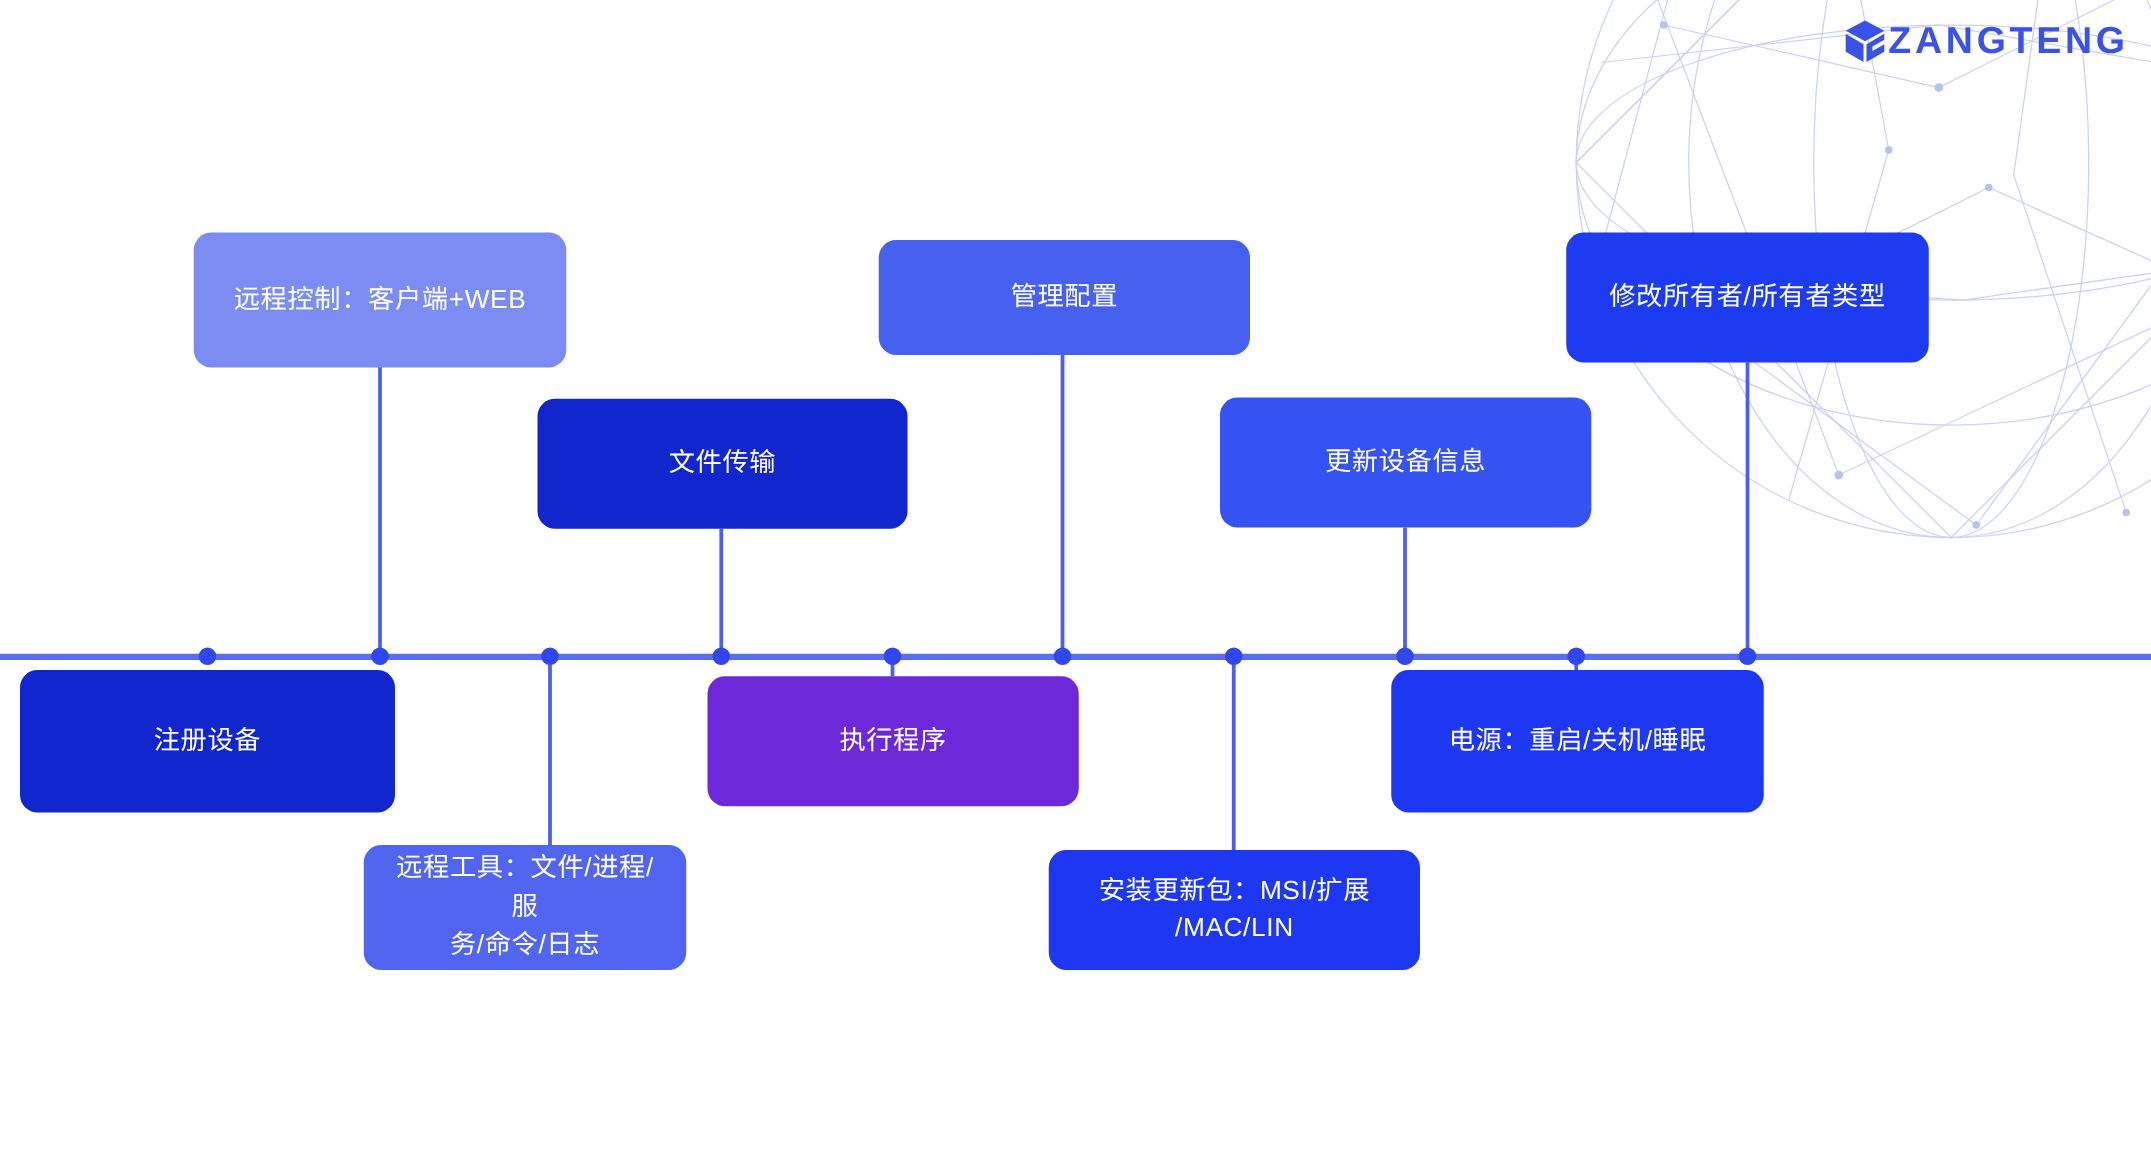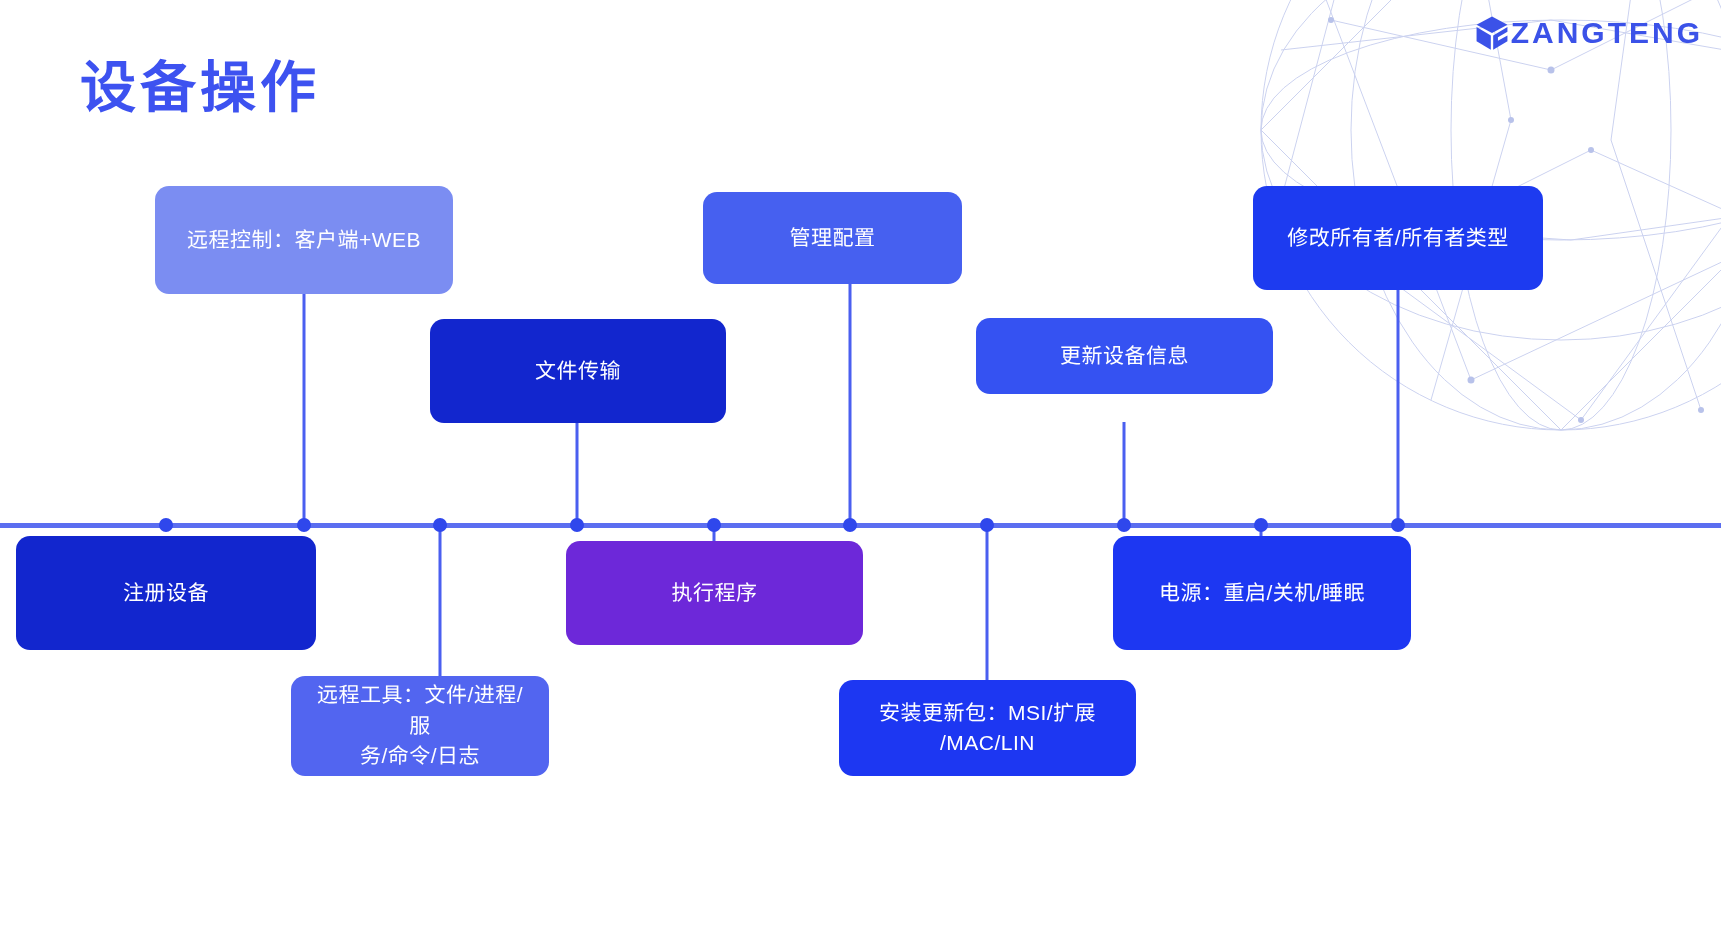--- a/index.html
+++ b/index.html
@@ -153,21 +153,20 @@
     <svg class="logo-mark" viewBox="0 0 64 64" xmlns="http://www.w3.org/2000/svg" aria-hidden="true">
       <g fill="#3b52e8">
         <path d="M32 4 L58 18 L32 32 L6 18 Z"></path>
         <path d="M6 22 L30 36 L30 60 L6 46 Z"></path>
         <path d="M34 36 L58 22 L58 30 L42 39 L42 45 L58 36 L58 46 L34 60 Z"></path>
       </g>
     </svg>
     <span class="logo-word">ZANGTENG</span>
   </div>
 
-  <div id="page-title">设备操作</div>
 
   <div id="axis-line"></div>
 
   <div id="nodes-layer">
       <div class="stem" style="left: 166px; background: rgb(74, 95, 240); top: 650px; height: 0px;"></div>
       <div class="node-dot" style="left: 166px; top: 525px; background: rgb(47, 71, 236);"></div>
       <div class="stem" style="left: 304px; background: rgb(74, 95, 240); top: 290px; height: 236px;"></div>
       <div class="node-dot" style="left: 304px; top: 525px; background: rgb(47, 71, 236);"></div>
       <div class="stem" style="left: 440px; background: rgb(74, 95, 240); top: 525px; height: 151px;"></div>
       <div class="node-dot" style="left: 440px; top: 525px; background: rgb(47, 71, 236);"></div>
@@ -196,28 +195,28 @@
       <div class="card" style="left: 291px; top: 676px; width: 258px; height: 100px; background: rgb(82, 101, 240);">
         <span class="card-text">远程工具：文件/进程/服
 务/命令/日志</span>
       </div>
       <div class="card" style="left: 430px; top: 319px; width: 296px; height: 104px; background: rgb(18, 38, 206);">
         <span class="card-text">文件传输</span>
       </div>
       <div class="card" style="left: 566px; top: 541px; width: 297px; height: 104px; background: #6d28d9; text-align: center;">
         <span class="card-text">执行程序</span>
       </div>
-      <div class="card" style="left: 703px; top: 192px; width: 259px; height: 92px; background: rgb(70, 96, 240);">
+      <div class="card" style="left: 703px; top: 192px; width: 297px; height: 92px; background: rgb(70, 96, 240);">
         <span class="card-text">管理配置</span>
       </div>
       <div class="card" style="left: 839px; top: 680px; width: 297px; height: 96px; background: rgb(29, 55, 242);">
         <span class="card-text">安装更新包：MSI/扩展
 /MAC/LIN</span>
       </div>
-      <div class="card" style="left: 976px; top: 318px; width: 297px; height: 76px; background: rgb(53, 82, 242);">
+      <div class="card" style="left: 976px; top: 318px; width: 297px; height: 104px; background: rgb(53, 82, 242);">
         <span class="card-text">更新设备信息</span>
       </div>
       <div class="card" style="left: 1113px; top: 536px; width: 298px; height: 114px; background: rgb(29, 55, 242);">
         <span class="card-text">电源：重启/关机/睡眠</span>
       </div>
       <div class="card" style="left: 1253px; top: 186px; width: 290px; height: 104px; background: rgb(29, 59, 240);">
         <span class="card-text">修改所有者/所有者类型</span>
       </div>
     </div>
 

